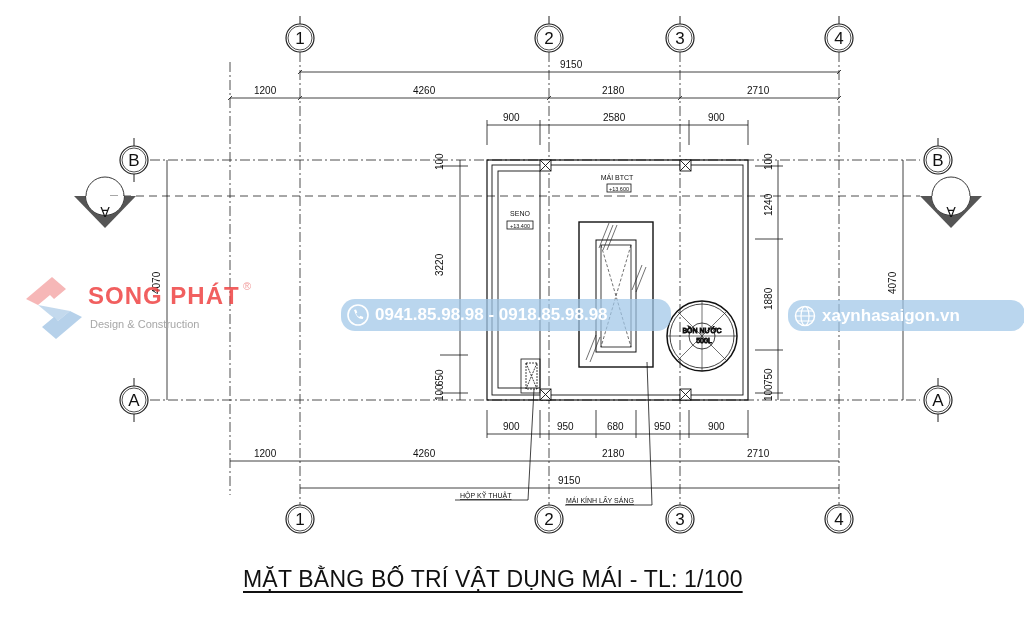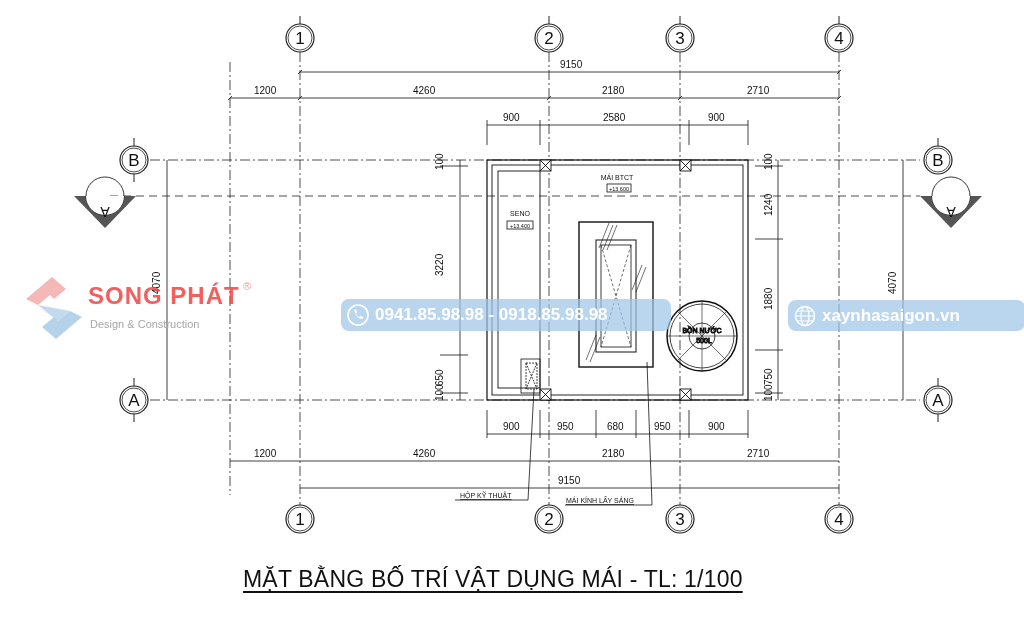--- a/index.html
+++ b/index.html
@@ -11,21 +11,21 @@
     .title {
       position: absolute; left: 243px; top: 566px; font-size: 23px; color: #111;
       text-decoration: underline; text-underline-offset: 4px; letter-spacing: 0.2px;
       font-family: "Liberation Sans", sans-serif; white-space: nowrap;
     }
     .wm-logo { position: absolute; left: 22px; top: 275px; width: 64px; height: 66px; }
     .wm-brand { position: absolute; left: 88px; top: 282px; font-size: 24px; font-weight: bold; color: #ef4444; opacity: .85; letter-spacing: 1px; white-space: nowrap; }
     .wm-reg { position: absolute; left: 243px; top: 280px; font-size: 11px; color: #f2a0a0; }
     .wm-sub { position: absolute; left: 90px; top: 318px; font-size: 11px; color: #a7a7a7; white-space: nowrap; }
     .wm-pill {
-      position: absolute; background: rgba(160, 198, 232, 0.72); border-radius: 8px;
+      position: absolute; background: rgba(160, 198, 232, 0.72); border-radius: 14px;
       color: #ffffff; display: flex; align-items: center; white-space: nowrap;
     }
     .wm-phone { left: 341px; top: 299px; width: 330px; height: 32px; font-size: 17px; font-weight: bold; }
     .wm-web { left: 788px; top: 300px; width: 237px; height: 31px; font-size: 17px; font-weight: bold; }
     .wm-icon { display: inline-block; width: 22px; height: 22px; margin: 0 6px 0 6px; }
   </style>
 </head>
 <body>
 
 <svg id="drawing" viewBox="0 0 1024 618" xmlns="http://www.w3.org/2000/svg">

